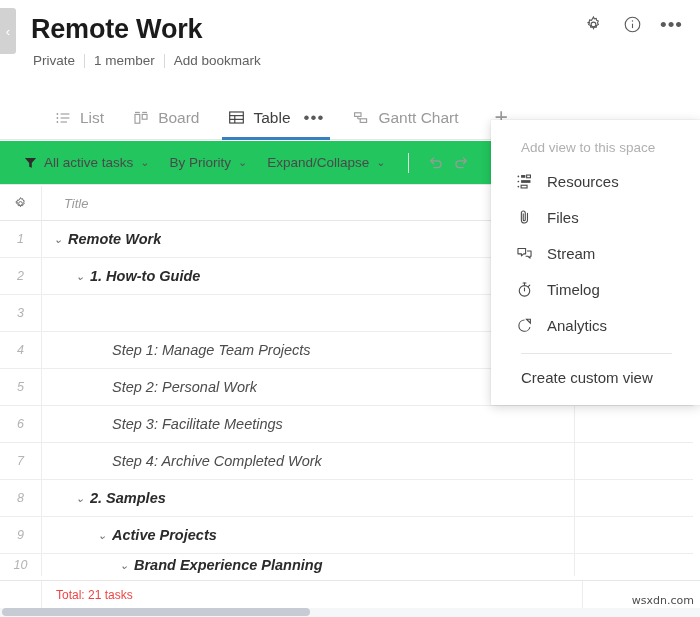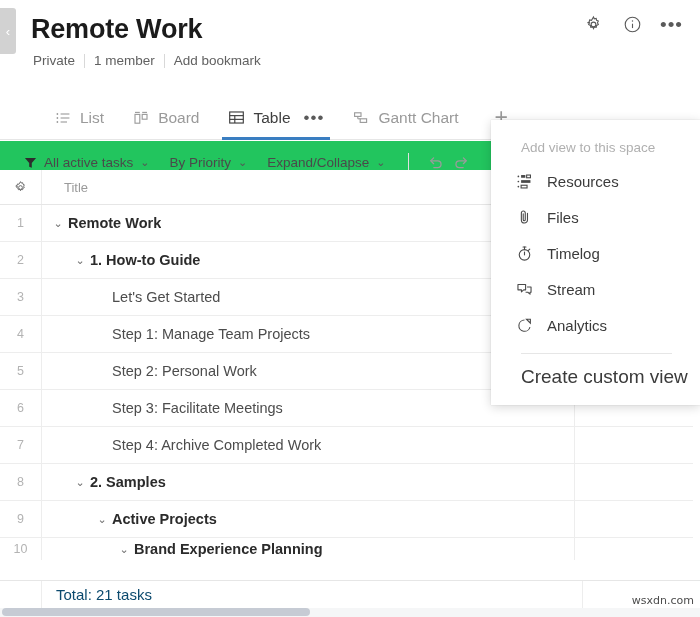--- a/index.html
+++ b/index.html
@@ -89,21 +89,21 @@
   }
   .chev { font-size: 11px; color: #555; }
   .funnel { width: 13px; height: 14px; }
   .tb-divider { width: 1px; height: 20px; background: #e0e0e0; margin: 0 14px 0 2px; }
   .tb-icon-btn {
     width: 26px; height: 26px; display: flex; align-items: center; justify-content: center;
     color: #9b9b9b; cursor: pointer;
   }
 
   
-  .grid { position: absolute; left: 0; top: 170px; width: 693px; height: 394px; overflow: hidden; }
+  .grid { position: absolute; left: 0; top: 186px; width: 693px; height: 394px; overflow: hidden; font-style: italic; }
   .grow { display: flex; height: 37px; border-bottom: 1px solid #ededed; background: #fff; }
   .grow.head { height: 35px; border-bottom: 1px solid #e6e6e6; }
   .cell-num {
     width: 42px; flex: 0 0 42px; border-right: 1px solid #ededed;
     display: flex; align-items: center; justify-content: center;
     font-size: 12.5px; color: #b3b3b3;
   }
   .cell-num .gear-sm { color: #6a6a6a; display: flex; }
   .cell-title {
     flex: 1 1 auto; display: flex; align-items: center;
@@ -121,21 +121,21 @@
   .lvl-bold { font-weight: 700; color: #2b2b2b; }
   .row-cut { height: 22px; overflow: hidden; border-bottom: none; }
 
   
   .footer {
     position: absolute; left: 0; top: 580px; width: 700px; height: 28px;
     border-top: 1px solid #e6e6e6; background: #fff;
     display: flex; align-items: center;
   }
   .footer .pad { width: 42px; flex: 0 0 42px; border-right: 1px solid #ededed; height: 100%; }
-  .footer-total { padding-left: 14px; font-size: 15px; color: #0c4a6e; flex: 1 1 auto; }
+  .footer-total { padding-left: 14px; font-size: 12px; color: #ef4444; flex: 1 1 auto; }
   .footer-right { width: 118px; flex: 0 0 118px; border-left: 1px solid #ededed; height: 100%; }
 
   
   .hscroll-track {
     position: absolute; left: 0; bottom: 0; width: 700px; height: 9px; background: #f5f6f7;
   }
   .hscroll-thumb {
     position: absolute; left: 2px; bottom: 1px; width: 308px; height: 8px;
     background: #c6cbd4; border-radius: 4px; cursor: pointer;
   }
@@ -156,21 +156,21 @@
   }
   .menu-item {
     height: 36px; display: flex; align-items: center; gap: 13px;
     padding-left: 24px; cursor: pointer; font-size: 15px; color: #3b3b3b;
   }
   .mi-icon { width: 19px; height: 19px; display: flex; align-items: center; justify-content: center; color: #4a4a4a; }
   .mi-icon svg { display: block; }
   .menu-sep { height: 1px; background: #e6e6e6; margin: 10px 28px 0 30px; }
   .menu-create {
     height: 46px; display: flex; align-items: center; padding-left: 30px;
-    font-size: 19px; color: #3b3b3b; cursor: pointer;
+    font-size: 15px; color: #3b3b3b; cursor: pointer;
   }
 
   .watermark {
     position: absolute; right: 6px; bottom: 10px;
     font-size: 11px; color: #4c4c4c; font-family: "DejaVu Sans", sans-serif; margin-top: 28px;
   }
 </style>
 </head>
 <body>
 
@@ -328,24 +328,20 @@
         <div class="grow">
           <div class="cell-num">2</div>
           <div class="cell-title" style="padding-left: 28px;">
             <span class="twisty">⌄</span>
             <span class="ttext lvl-bold">1. How-to Guide</span>
           </div>
           <div class="cell-col2"></div>
         </div>
         <div class="grow">
           <div class="cell-num">3</div>
-          <div class="cell-title" style="padding-left: 50px;">
-            <span class="twisty empty">⌄</span>
-            <span class="ttext">Let's Get Started</span>
-          </div>
           <div class="cell-col2"></div>
         </div>
         <div class="grow">
           <div class="cell-num">4</div>
           <div class="cell-title" style="padding-left: 50px;">
             <span class="twisty empty">⌄</span>
             <span class="ttext">Step 1: Manage Team Projects</span>
           </div>
           <div class="cell-col2"></div>
         </div>
@@ -433,43 +429,43 @@
       <span class="mi-icon">
         <svg width="17" height="17" viewBox="0 0 20 20" fill="none" stroke="currentColor" stroke-width="1.3" stroke-linecap="round">
           <path d="M13.5 5.2v7.6a3.6 3.6 0 0 1-7.2 0V4.6a2.3 2.3 0 0 1 4.6 0v8a1.2 1.2 0 0 1-2.4 0V5.6"></path>
         </svg>
       </span>
       <span>Files</span>
     </div>
 
     <div class="menu-item">
       <span class="mi-icon">
+        <svg width="17" height="17" viewBox="0 0 20 20" fill="none" stroke="currentColor" stroke-width="1.3" stroke-linejoin="round">
+          <path d="M2.3 4.2h9v6.2h-2.3l-2.6 2.3v-2.3H2.3z"></path>
+          <path d="M13 7h4.7v6.2h-1.2v2.3l-2.6-2.3h-2.6"></path>
+        </svg>
+      </span>
+      <span>Stream</span>
+    </div>
+
+    <div class="menu-item">
+      <span class="mi-icon">
         <svg width="17" height="17" viewBox="0 0 20 20" fill="none" stroke="currentColor" stroke-width="1.3" stroke-linecap="round">
           <circle cx="10" cy="11.6" r="6.2"></circle>
           <line x1="10" y1="11.6" x2="10" y2="8.2"></line>
           <line x1="8.3" y1="2.4" x2="11.7" y2="2.4"></line>
           <line x1="10" y1="2.4" x2="10" y2="5.4"></line>
           <line x1="14.6" y1="6.4" x2="16.2" y2="4.9"></line>
         </svg>
       </span>
       <span>Timelog</span>
     </div>
 
     <div class="menu-item">
       <span class="mi-icon">
-        <svg width="17" height="17" viewBox="0 0 20 20" fill="none" stroke="currentColor" stroke-width="1.3" stroke-linejoin="round">
-          <path d="M2.3 4.2h9v6.2h-2.3l-2.6 2.3v-2.3H2.3z"></path>
-          <path d="M13 7h4.7v6.2h-1.2v2.3l-2.6-2.3h-2.6"></path>
-        </svg>
-      </span>
-      <span>Stream</span>
-    </div>
-
-    <div class="menu-item">
-      <span class="mi-icon">
         <svg width="17" height="17" viewBox="0 0 20 20" fill="none" stroke="currentColor" stroke-width="1.3">
           <path d="M10 3.6a6.6 6.6 0 1 0 6.4 8.2"></path>
           <path d="M12.3 2.6h4.6v4.6z"></path>
         </svg>
       </span>
       <span>Analytics</span>
     </div>
 
     <div class="menu-sep"></div>
     <div class="menu-create">Create custom view</div>

